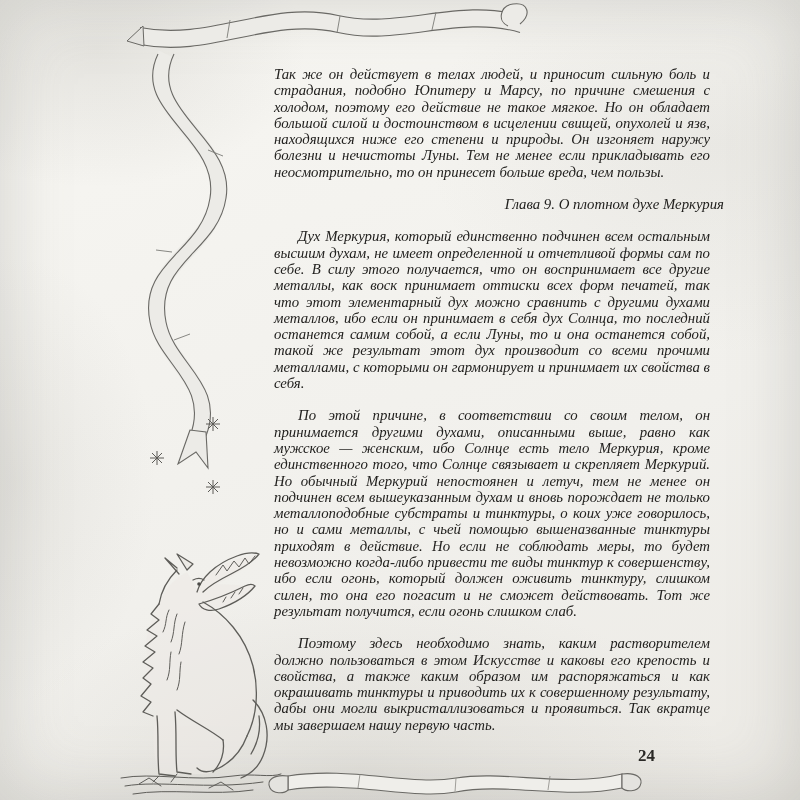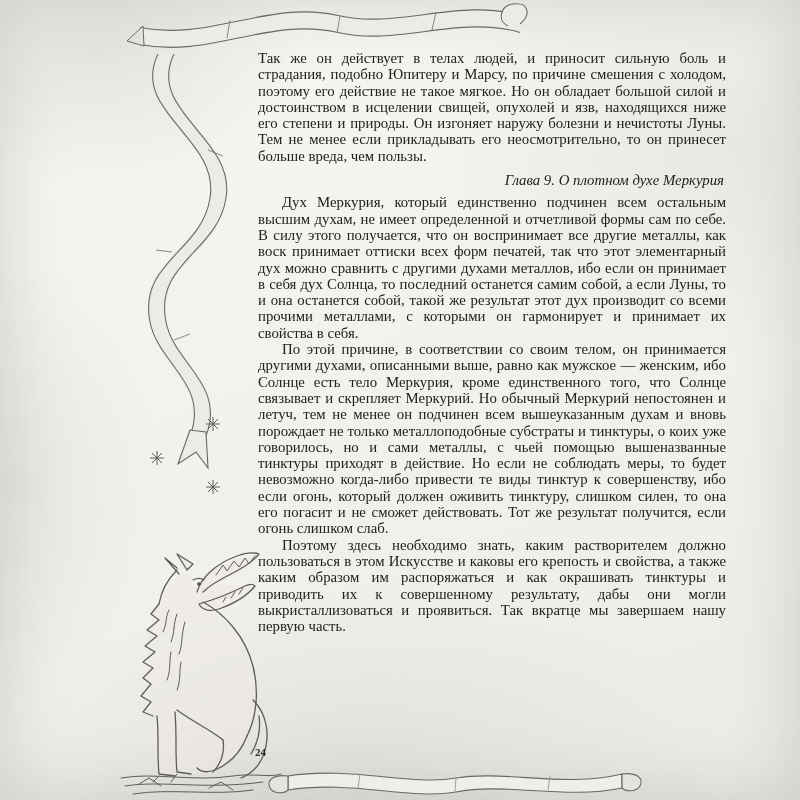--- a/index.html
+++ b/index.html
@@ -19,35 +19,35 @@
   }
   .text-col{
     position:absolute;
     left:258px;top:50px;width:468px;height:696px;
     overflow:hidden;
     color:#22211f;
     font-size:14.8px;
     line-height:16.3px;
     text-align:justify;
   }
-  .text-col p{margin:0;text-indent:24px;}
+  .text-col p{margin:16px;text-indent:24px;font-style:italic;}
   .text-col p.continued{text-indent:0;}
   h2.chapter{
     font-size:14.8px;
     font-style:italic;
     font-weight:normal;
     text-align:right;
     margin:8px 2px 6px 0;
     color:#22211f;
   }
   .pagenum{
     position:absolute;
     top:746px;left:255px;width:400px;
-    text-align:left;
-    font-size:11px;font-weight:bold;
+    text-align:right;
+    font-size:17px;font-weight:bold;
     color:#2a2926;
   }
   .ribbon-art{position:absolute;left:80px;top:0;}
   .beast-art{position:absolute;left:113px;top:540px;}
   .banner-art{position:absolute;left:260px;top:762px;}
 </style>
 </head>
 <body>
 
 <div class="page">

